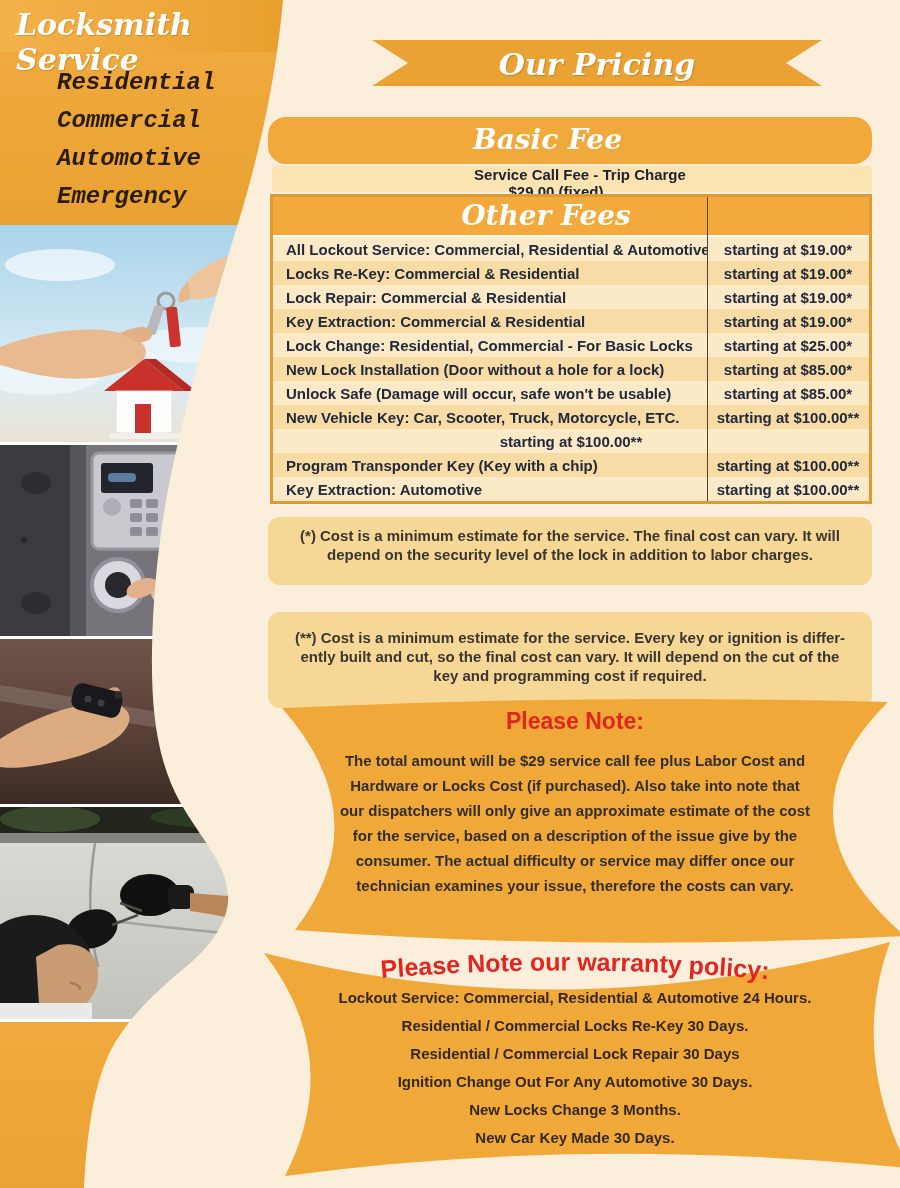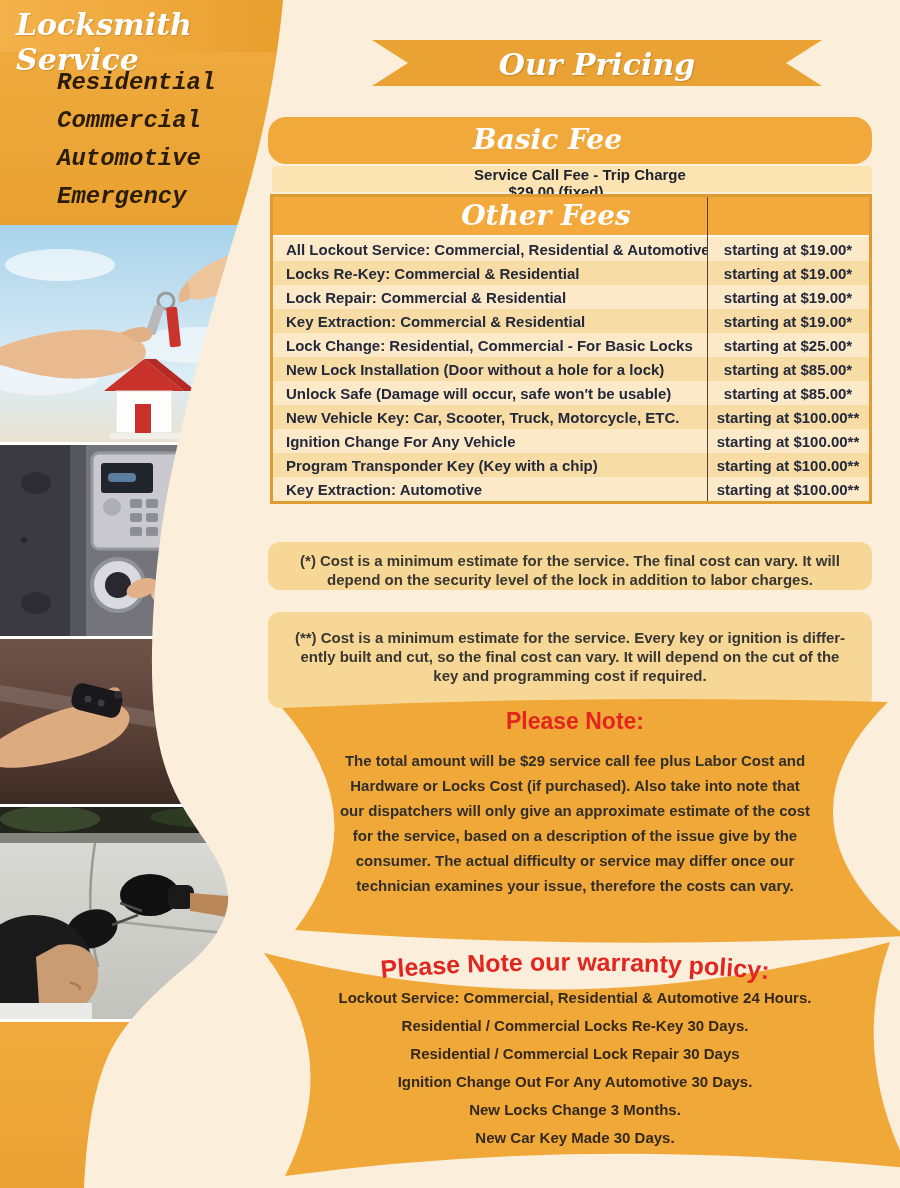--- a/index.html
+++ b/index.html
@@ -46,21 +46,21 @@
   .t-row:last-child{margin-bottom:0;}
   .t-body .t-row:nth-child(odd){background:#fbe9c8;}
   .t-body .t-row:nth-child(even){background:#f7dca6;}
   .t-svc{width:434px;padding-left:13px;box-sizing:border-box;white-space:nowrap;overflow:hidden;}
   .t-prc{flex:1;text-align:center;}
   .t-divider{position:absolute;left:434px;top:0;bottom:0;width:1px;background:#4e4430;}
 
   
   .footnote{left:268px;width:604px;background:#f6d795;border-radius:12px;text-align:center;
         font-size:15px;font-weight:bold;color:#3a3631;}
-  .fn1{top:542px;height:48px;padding-top:9px;box-sizing:border-box;}
+  .fn1{top:517px;height:68px;padding-top:9px;box-sizing:border-box;}
   .fn2{top:612px;height:96px;padding-top:16px;box-sizing:border-box;}
   .fn-line{line-height:19px;}
 
   
   .shape-svg{left:250px;}
   .pn-title{left:300px;top:708px;width:550px;text-align:center;color:#e2251f;
         font-size:23px;font-weight:bold;}
   .pn-body{left:315px;top:748px;width:520px;text-align:center;color:#322e29;
         font-size:15px;font-weight:bold;}
   .pn-line{line-height:25px;}
@@ -235,21 +235,20 @@
       </div>
       <div class="t-row">
         <span class="t-svc">Unlock Safe (Damage will occur, safe won't be usable)</span>
         <span class="t-prc">starting at $85.00*</span>
       </div>
       <div class="t-row">
         <span class="t-svc">New Vehicle Key: Car, Scooter, Truck, Motorcycle, ETC.</span>
         <span class="t-prc">starting at $100.00**</span>
       </div>
       <div class="t-row">
-        <span class="t-svc">Ignition Change For Any Vehicle</span>
         <span class="t-prc">starting at $100.00**</span>
       </div>
       <div class="t-row">
         <span class="t-svc">Program Transponder Key (Key with a chip)</span>
         <span class="t-prc">starting at $100.00**</span>
       </div>
       <div class="t-row">
         <span class="t-svc">Key Extraction: Automotive</span>
         <span class="t-prc">starting at $100.00**</span>
       </div>

